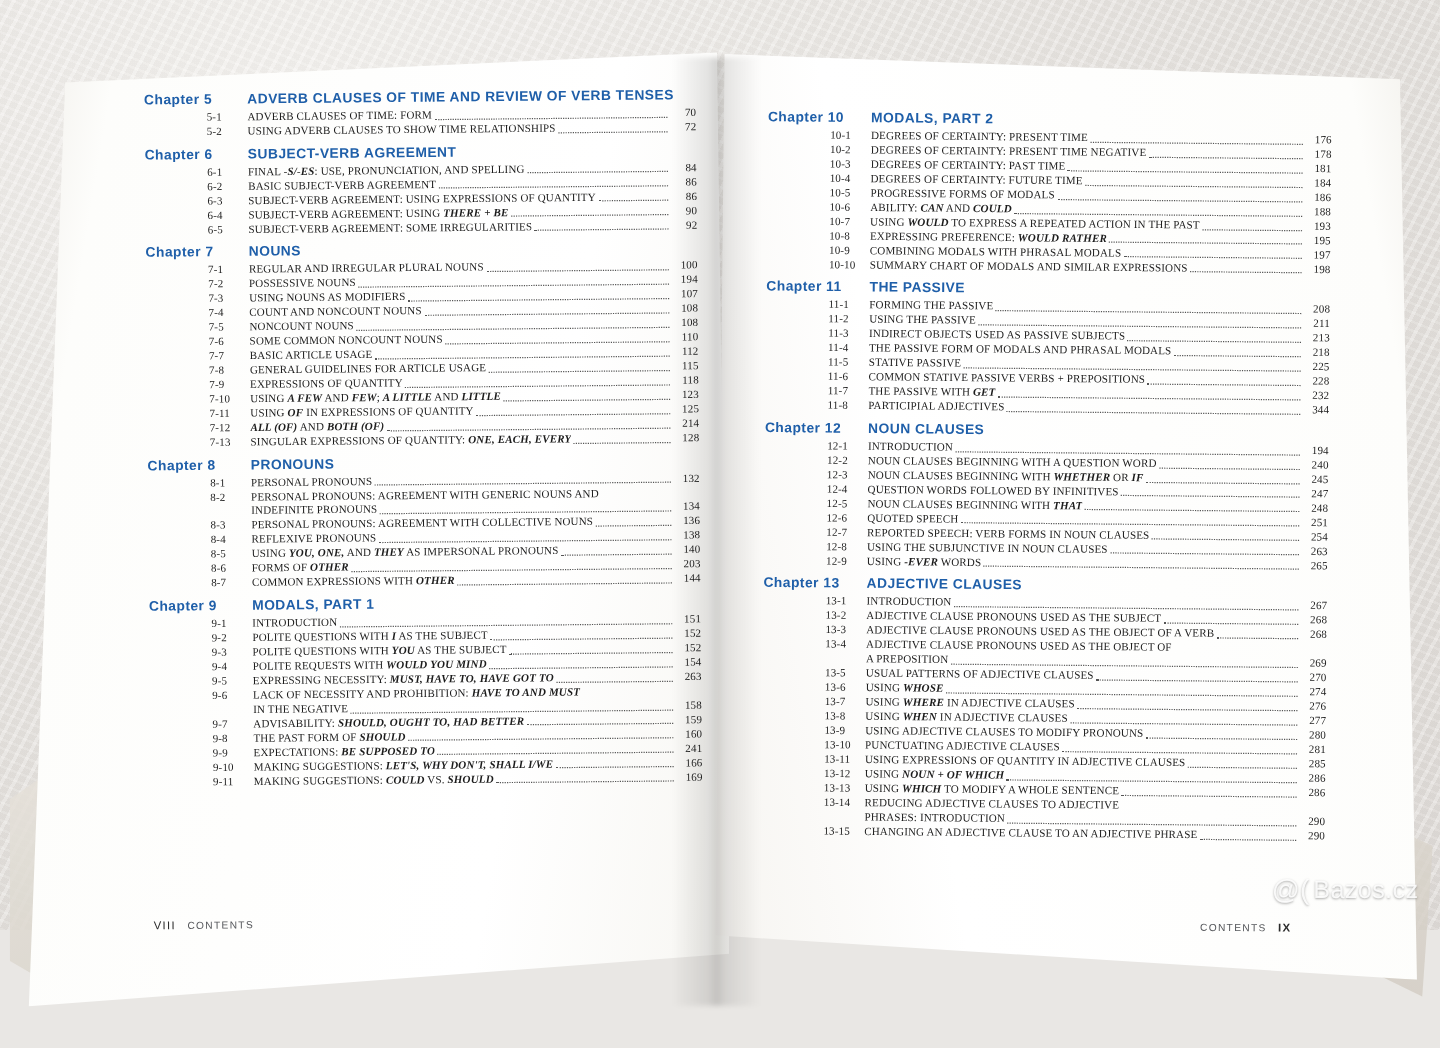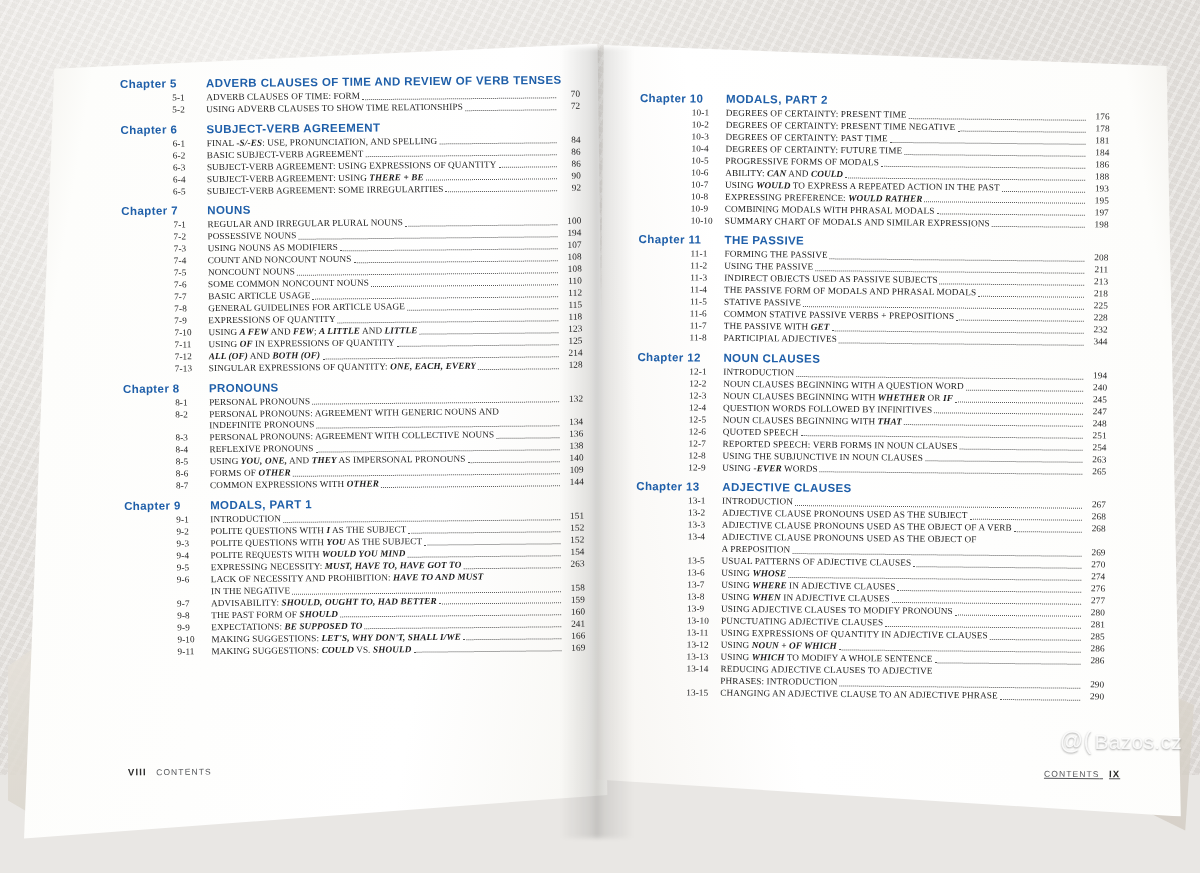--- a/index.html
+++ b/index.html
@@ -199,30 +199,29 @@
     color: #54565a;
     letter-spacing: 1.1px;
     text-transform: uppercase;
   }
   .footer-left {
     left: 128px;
     top: 766px;
     transform: rotate(-0.6deg);
   }
   .footer-left .folio {
-    font-weight: 700;
+    font-weight: 400;
     color: #2b2b2b;
     margin-right: 6px;
     font-size: 9.5px;
   }
   .footer-right {
-    left: 1044px;
+    left: 1000px;
     top: 768px;
     transform: rotate(0.5deg);
-    text-decoration: underline;
   }
   .footer-right .folio {
     font-weight: 700;
     color: #2b2b2b;
     margin-left: 6px;
     font-size: 9.5px;
   }
 
   
   .watermark {
@@ -438,21 +437,21 @@
             <li class="entry">
               <span class="num">8-5</span>
               <span class="txt">Using <i>YOU, ONE,</i> and <i>THEY</i> as impersonal pronouns</span>
               <span class="dots"></span>
               <span class="pg">140</span>
             </li>
             <li class="entry">
               <span class="num">8-6</span>
               <span class="txt">Forms of <i>OTHER</i></span>
               <span class="dots"></span>
-              <span class="pg">109</span>
+              <span class="pg">203</span>
             </li>
             <li class="entry">
               <span class="num">8-7</span>
               <span class="txt">Common expressions with <i>OTHER</i></span>
               <span class="dots"></span>
               <span class="pg">144</span>
             </li>
           </ul>
         </div>
         <div class="chapter-block">

